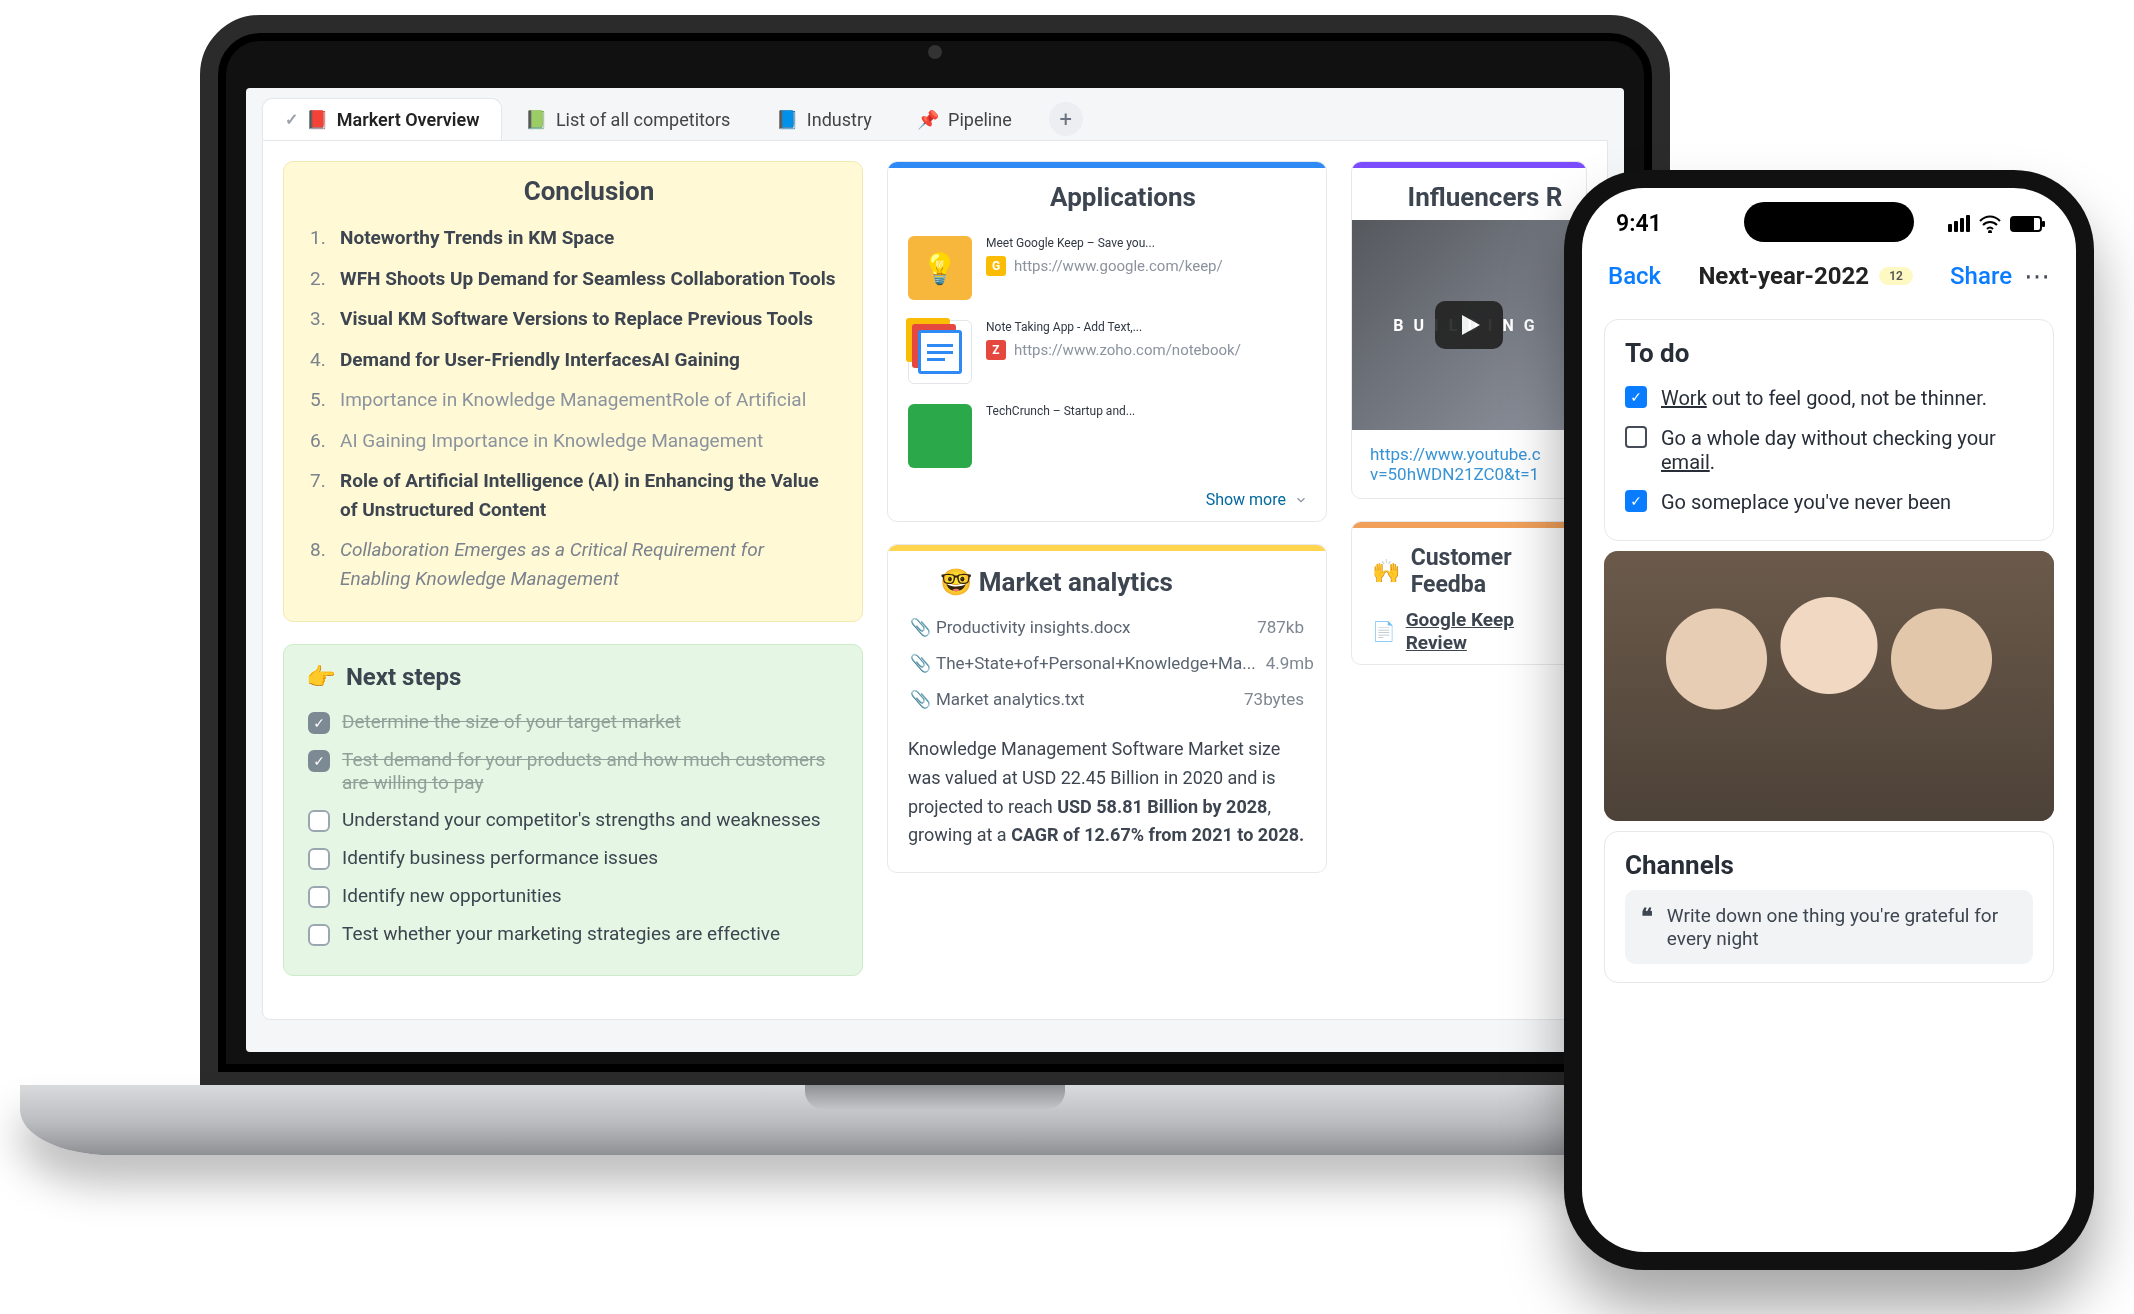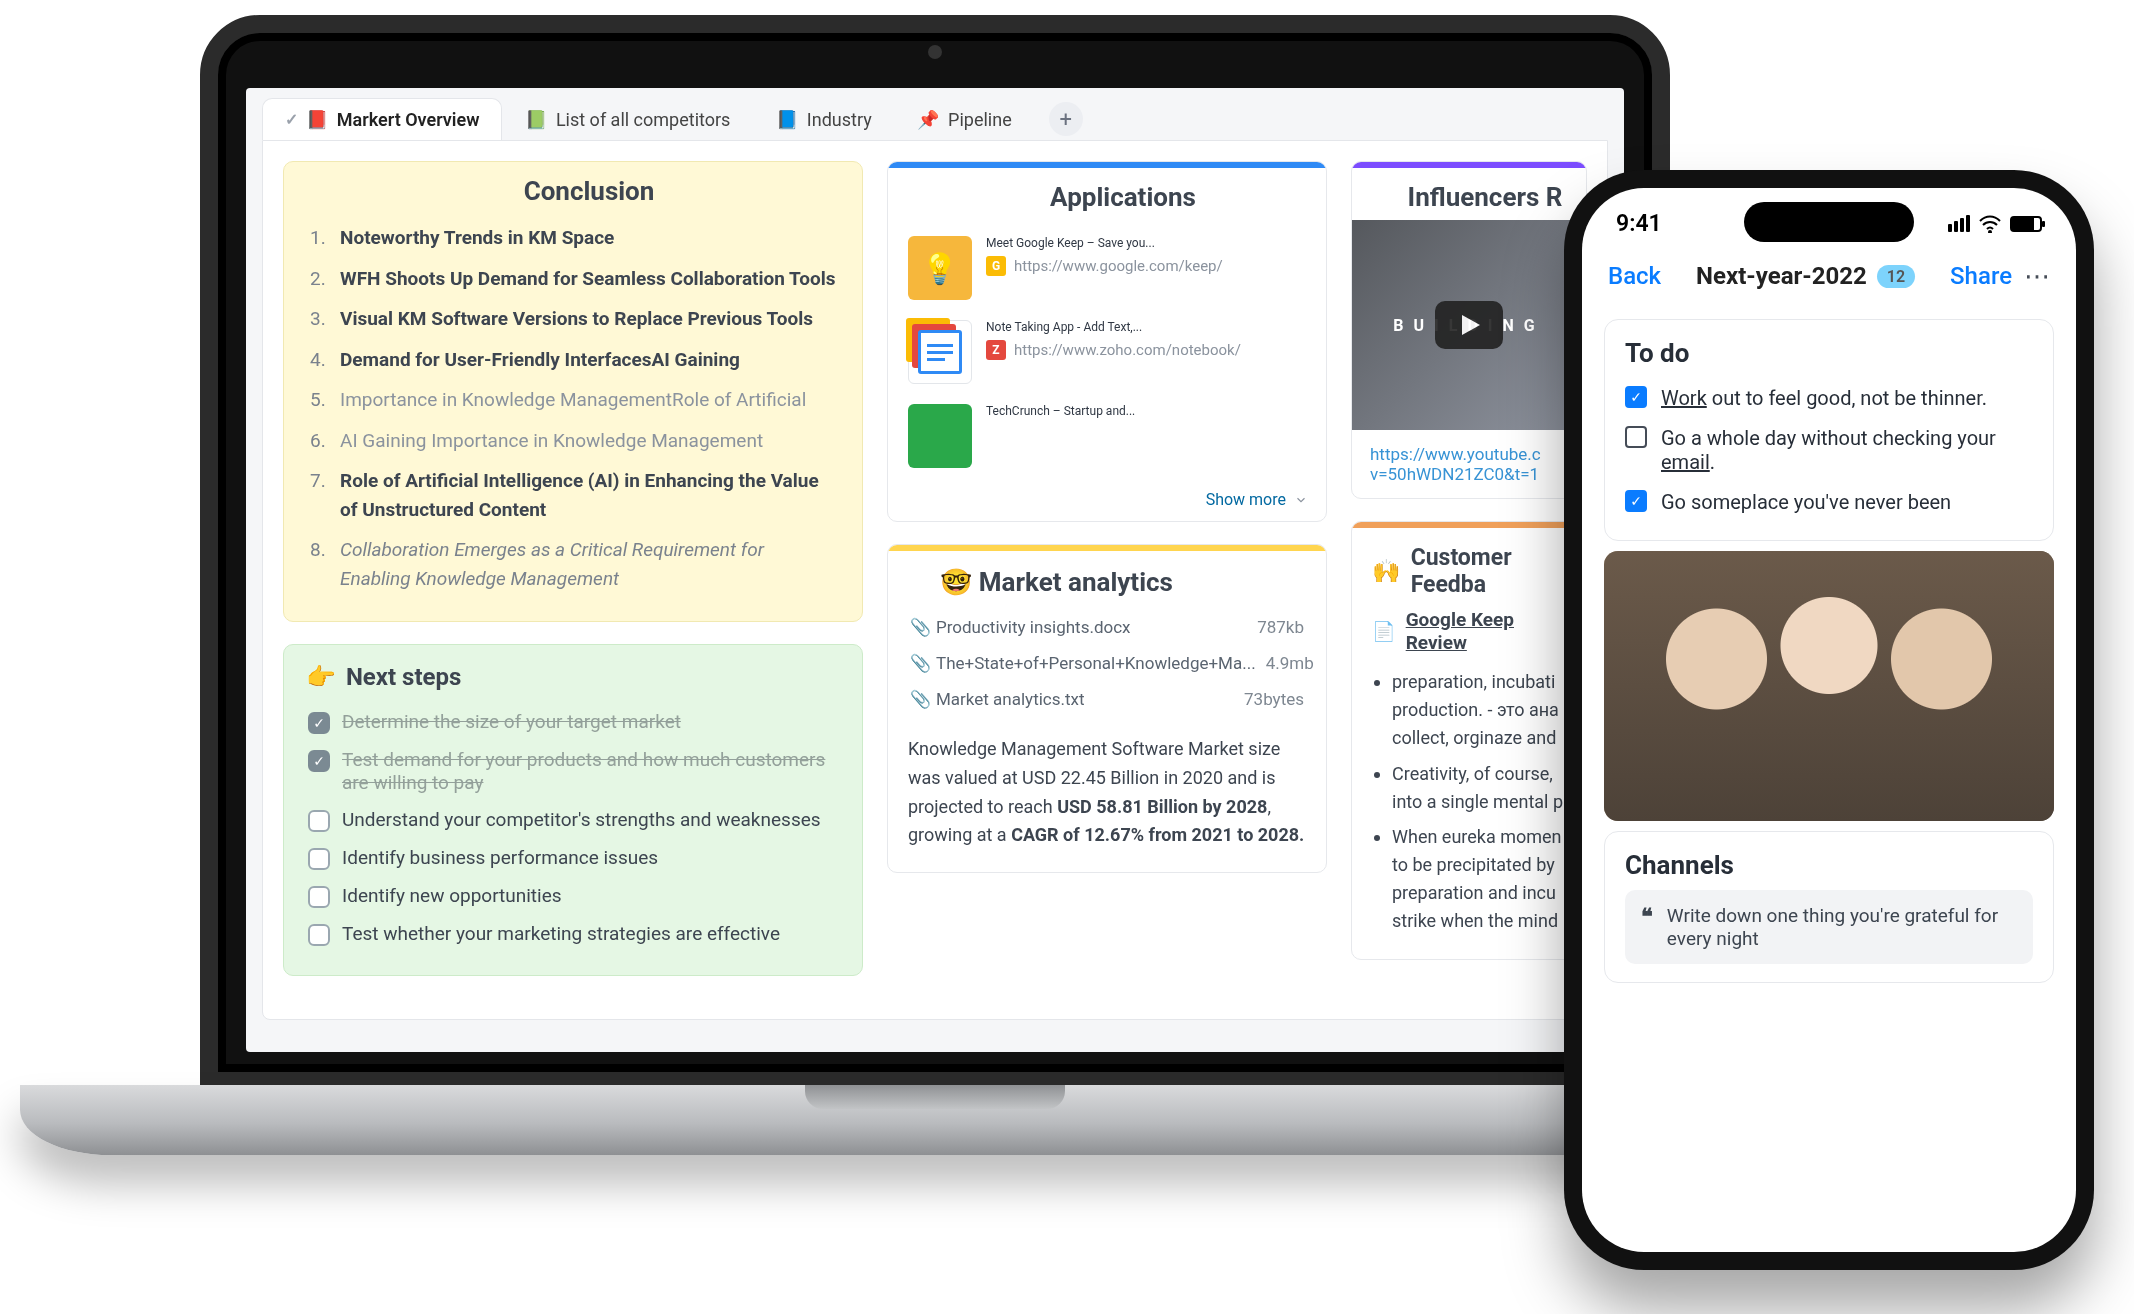--- a/index.html
+++ b/index.html
@@ -92,21 +92,21 @@
   .bars{display:inline-flex;gap:2px;align-items:flex-end;}
   .bars i{width:4px;background:#000;border-radius:1px;}
   .bars i:nth-child(1){height:8px}.bars i:nth-child(2){height:11px}.bars i:nth-child(3){height:14px}.bars i:nth-child(4){height:17px}
   .batt{width:32px;height:16px;border:2px solid #000;border-radius:4px;position:relative;}
   .batt::after{content:"";position:absolute;right:-5px;top:3px;width:3px;height:6px;background:#000;border-radius:1px;}
   .batt i{display:block;width:80%;height:100%;background:#000;}
 
   .phone-nav{display:flex;align-items:center;justify-content:space-between;padding:18px 26px;}
   .phone-nav .back{color:#0a7cff;font-size:24px;font-weight:500;}
   .phone-nav .title{display:flex;align-items:center;gap:10px;font-size:24px;font-weight:700;color:#222;}
-  .phone-nav .badge{background:#7dd3fc;color:#555;border-radius:12px;padding:2px 10px;font-size:16px;font-weight:600;}
+  .phone-nav .badge{background:#fef9c3;color:#555;border-radius:12px;padding:2px 10px;font-size:12px;font-weight:600;}
   .phone-nav .share{display:flex;align-items:center;gap:8px;color:#0a7cff;font-size:24px;font-weight:500;}
   .dots{color:#454c57;font-size:26px;margin-left:4px;}
 
   .pcard{margin:10px 22px;border:1px solid #e6e8ec;border-radius:14px;background:#fff;padding:18px 20px;}
   .pcard h3{font-size:26px;font-weight:700;color:#272e38;margin-bottom:10px;}
   .todo .trow{display:flex;align-items:flex-start;gap:14px;padding:8px 0;font-size:20px;color:#272e38;}
   .tbox{flex:none;width:22px;height:22px;border:2px solid #454c57;border-radius:4px;display:flex;align-items:center;justify-content:center;}
   .tbox.done{background:#0a7cff;border-color:#0a7cff;color:#fff;font-size:14px;}
   .photo{margin:10px 22px;height:270px;border-radius:14px;background:linear-gradient(120deg,#c9b79e,#8c7a65 40%,#5c5146);position:relative;overflow:hidden;}
   .photo .people{position:absolute;inset:0;background:
@@ -301,25 +301,20 @@
 
           <div class="card top-orange">
             <div class="cf-head">
                 <span>🙌</span>
                 <span>Customer Feedba</span>
               </div>
             <div class="cf-link">
               <span class="doc-ico">📄</span>
               <a>Google Keep Review</a>
             </div>
-            <ul class="cf-list">
-              <li>preparation, incubati production. - это ана collect, orginaze and</li>
-              <li>Creativity, of course, into a single mental p</li>
-              <li>When eureka momen to be precipitated by preparation and incu strike when the mind</li>
-            </ul>
           </div>
         </div>
       </div>
 
     </div>
   </div>
   <div class="laptop-base">
     <div class="laptop-notch"></div>
   </div>
 </div>

